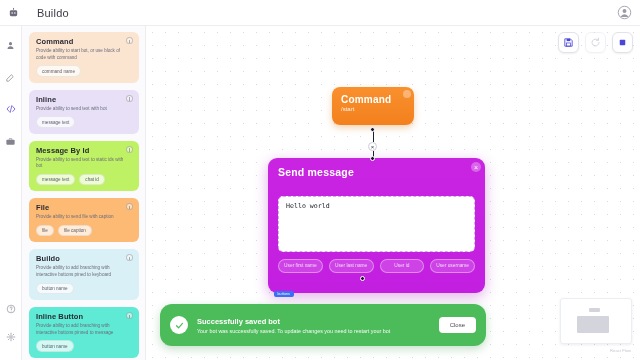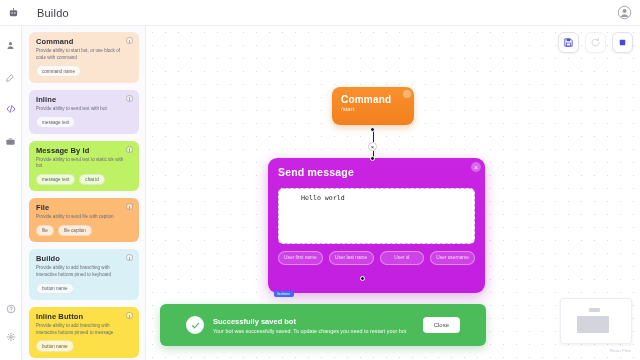--- a/index.html
+++ b/index.html
@@ -170,26 +170,26 @@
     width: 217px; height: 135px;
     background: #cc28e0;
     background: linear-gradient(180deg,#c924e2 0%,#c31fe0 100%);
     border-radius: 9px;
     box-shadow: 0 4px 14px rgba(170,30,195,.35);
     padding: 8px 10px 9px 10px;
     cursor: grab;
   }
   .nm-title { font-size: 10.5px; font-weight: bold; color: #ffffff; letter-spacing: .2px; }
   .nm-textarea {
-    margin-top: 10px;
+    margin-top: 18px;
     height: 56px;
     background: #ffffff;
     border: 1.3px dashed #d9a6ea;
     border-radius: 5px;
-    padding: 5px 22px;
+    padding: 5px 7px;
     font-family: "DejaVu Sans Mono", "Liberation Mono", monospace;
     font-size: 6.6px; color: #232330;
     overflow: hidden;
     cursor: text;
   }
   .nm-chips {
     display: flex; gap: 6px; margin-top: 7px;
   }
   .nm-chip {
     flex: 1;
@@ -217,23 +217,23 @@
     border-radius: 2px;
     padding: 1.2px 3.5px;
     letter-spacing: .1px;
   }
 
   
   .toast {
     position: absolute; left: 14px; bottom: 14px;
     width: 326px; height: 42px;
     background: #4cbc5b;
-    border-radius: 6px;
+    border-radius: 12px;
     display: flex; align-items: center;
-    padding: 0 26px;
+    padding: 0 10px;
     box-shadow: 0 3px 10px rgba(40,140,60,.28);
     z-index: 25;
   }
   .toast-check {
     width: 18px; height: 18px; border-radius: 50%;
     background: #ffffff;
     display: flex; align-items: center; justify-content: center;
     flex: 0 0 18px;
     margin-right: 9px;
   }
@@ -375,21 +375,21 @@
 
     <div class="block-card" style="background:#d9f0f7">
       <div class="bc-info"></div>
       <div class="bc-title">Buildo</div>
       <div class="bc-desc">Provide ability to add branching with interactive buttons pined to keyboard</div>
       <div class="bc-tags">
         <span class="bc-tag">button name</span>
       </div>
     </div>
 
-    <div class="block-card" style="background:#fde047">
+    <div class="block-card" style="background:#5eead4">
       <div class="bc-info"></div>
       <div class="bc-title">Inline Button</div>
       <div class="bc-desc">Provide ability to add branching with interactive buttons pinned to message</div>
       <div class="bc-tags">
         <span class="bc-tag">button name</span>
       </div>
     </div>
 
   </div>
 

